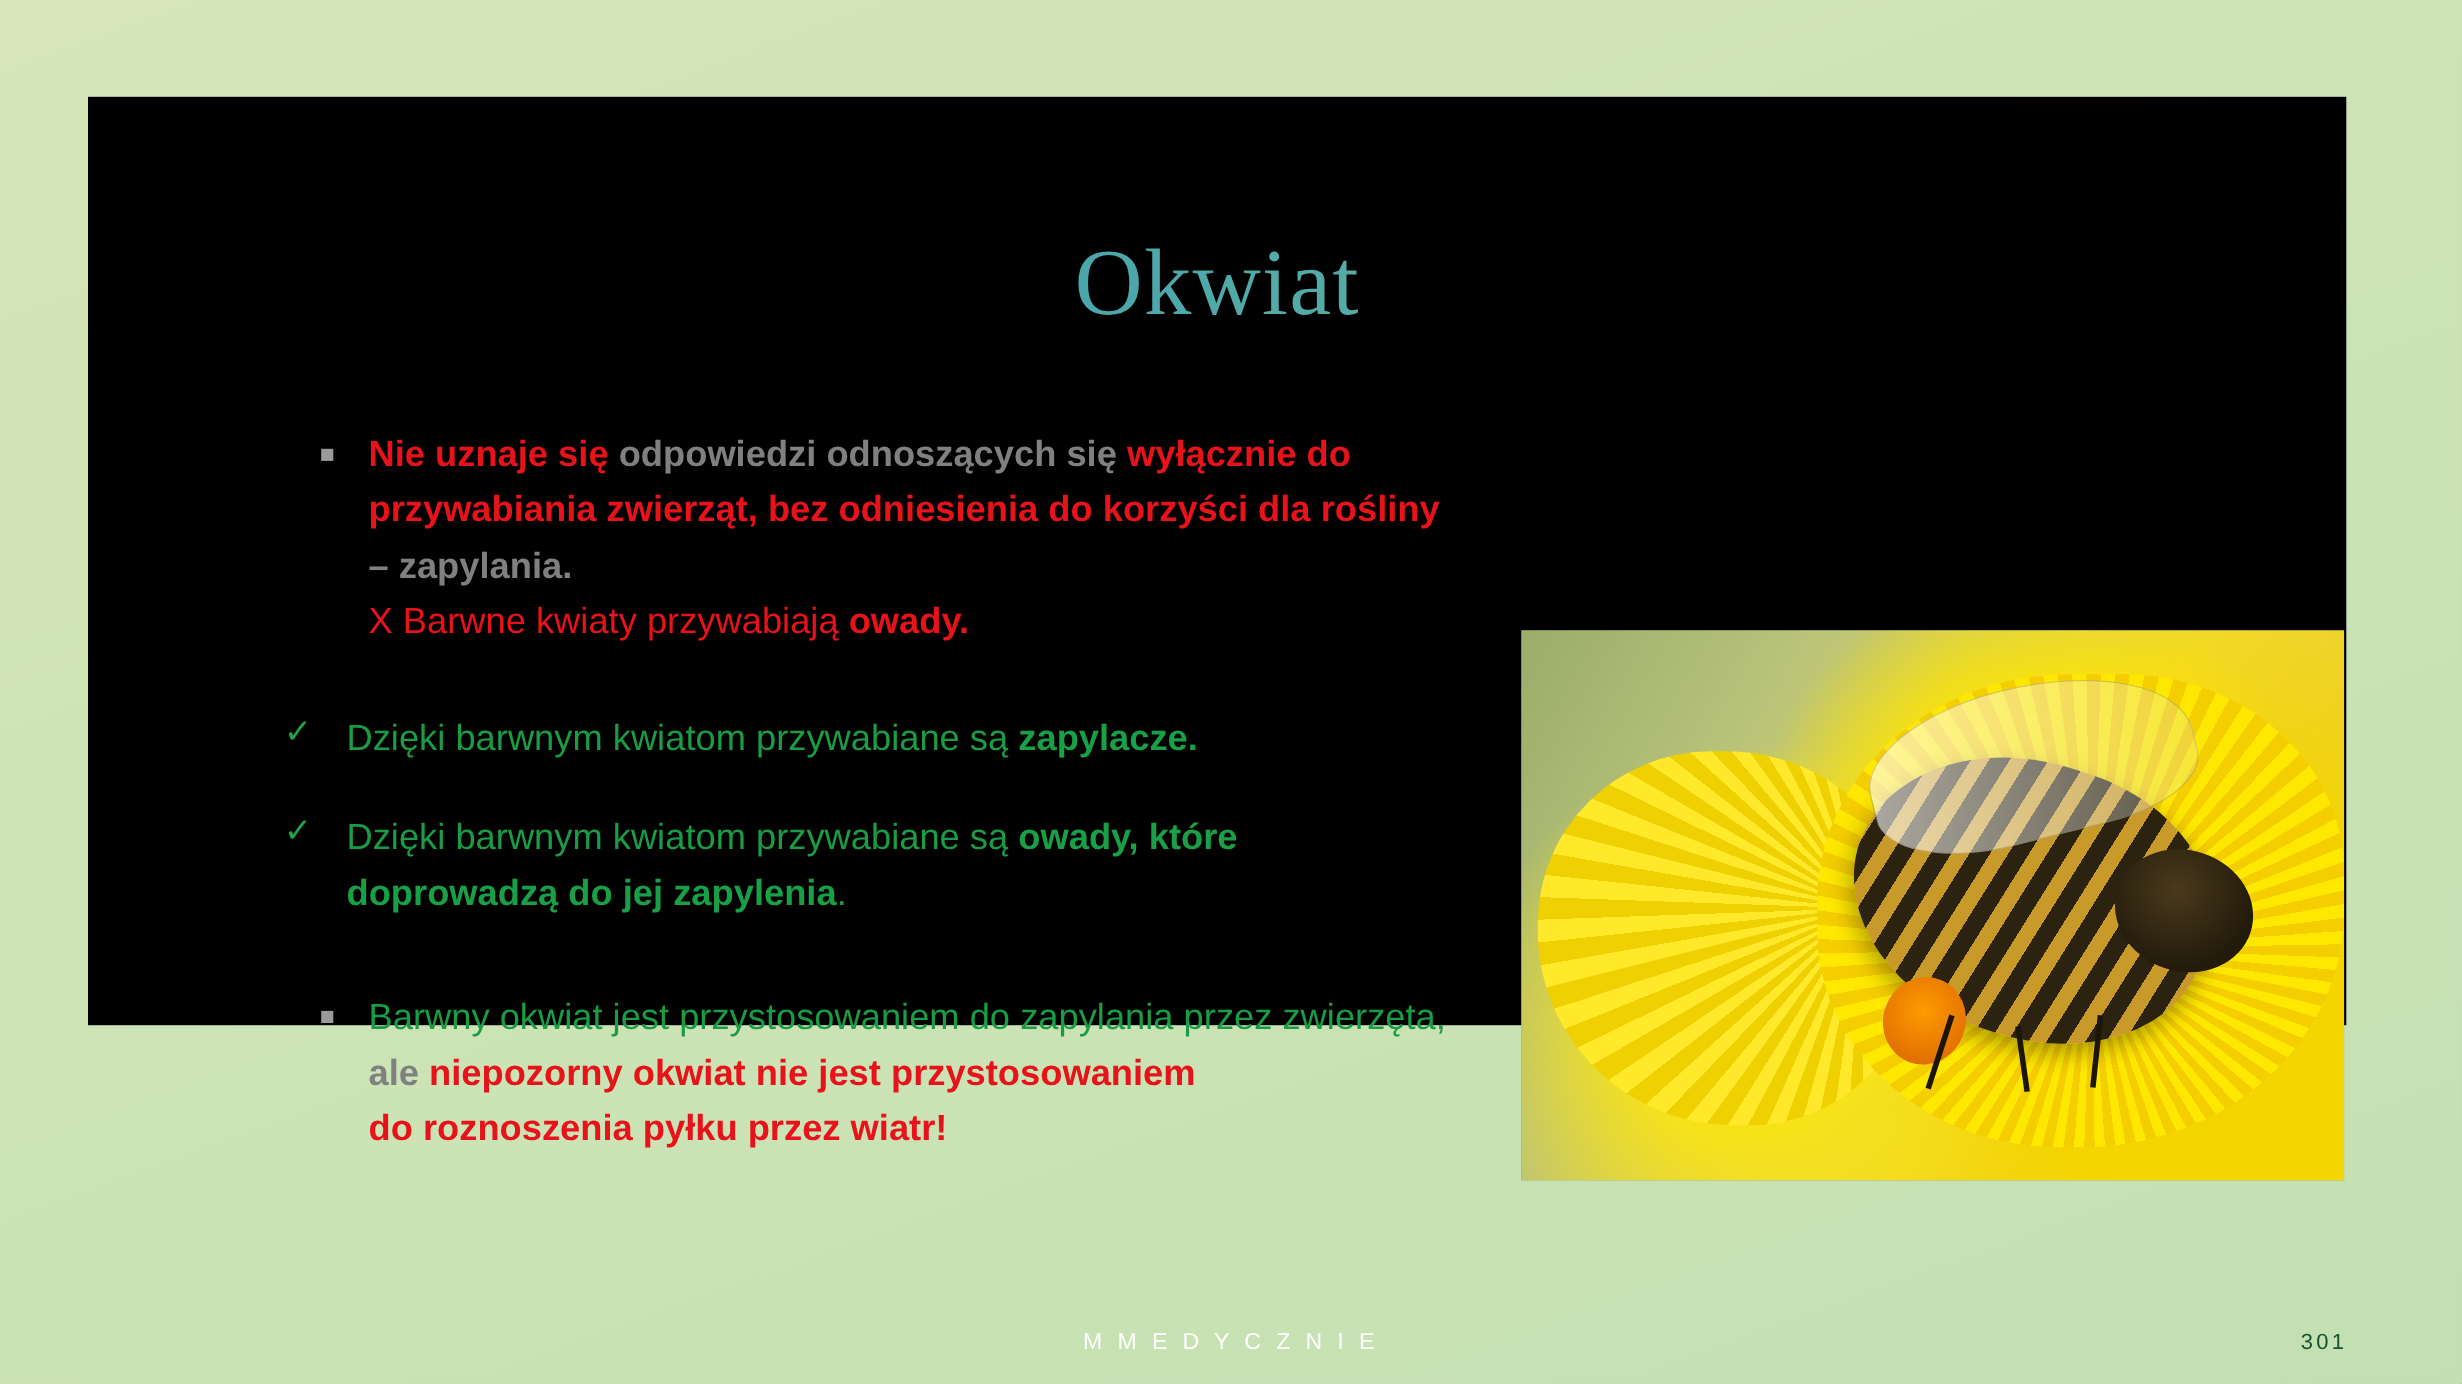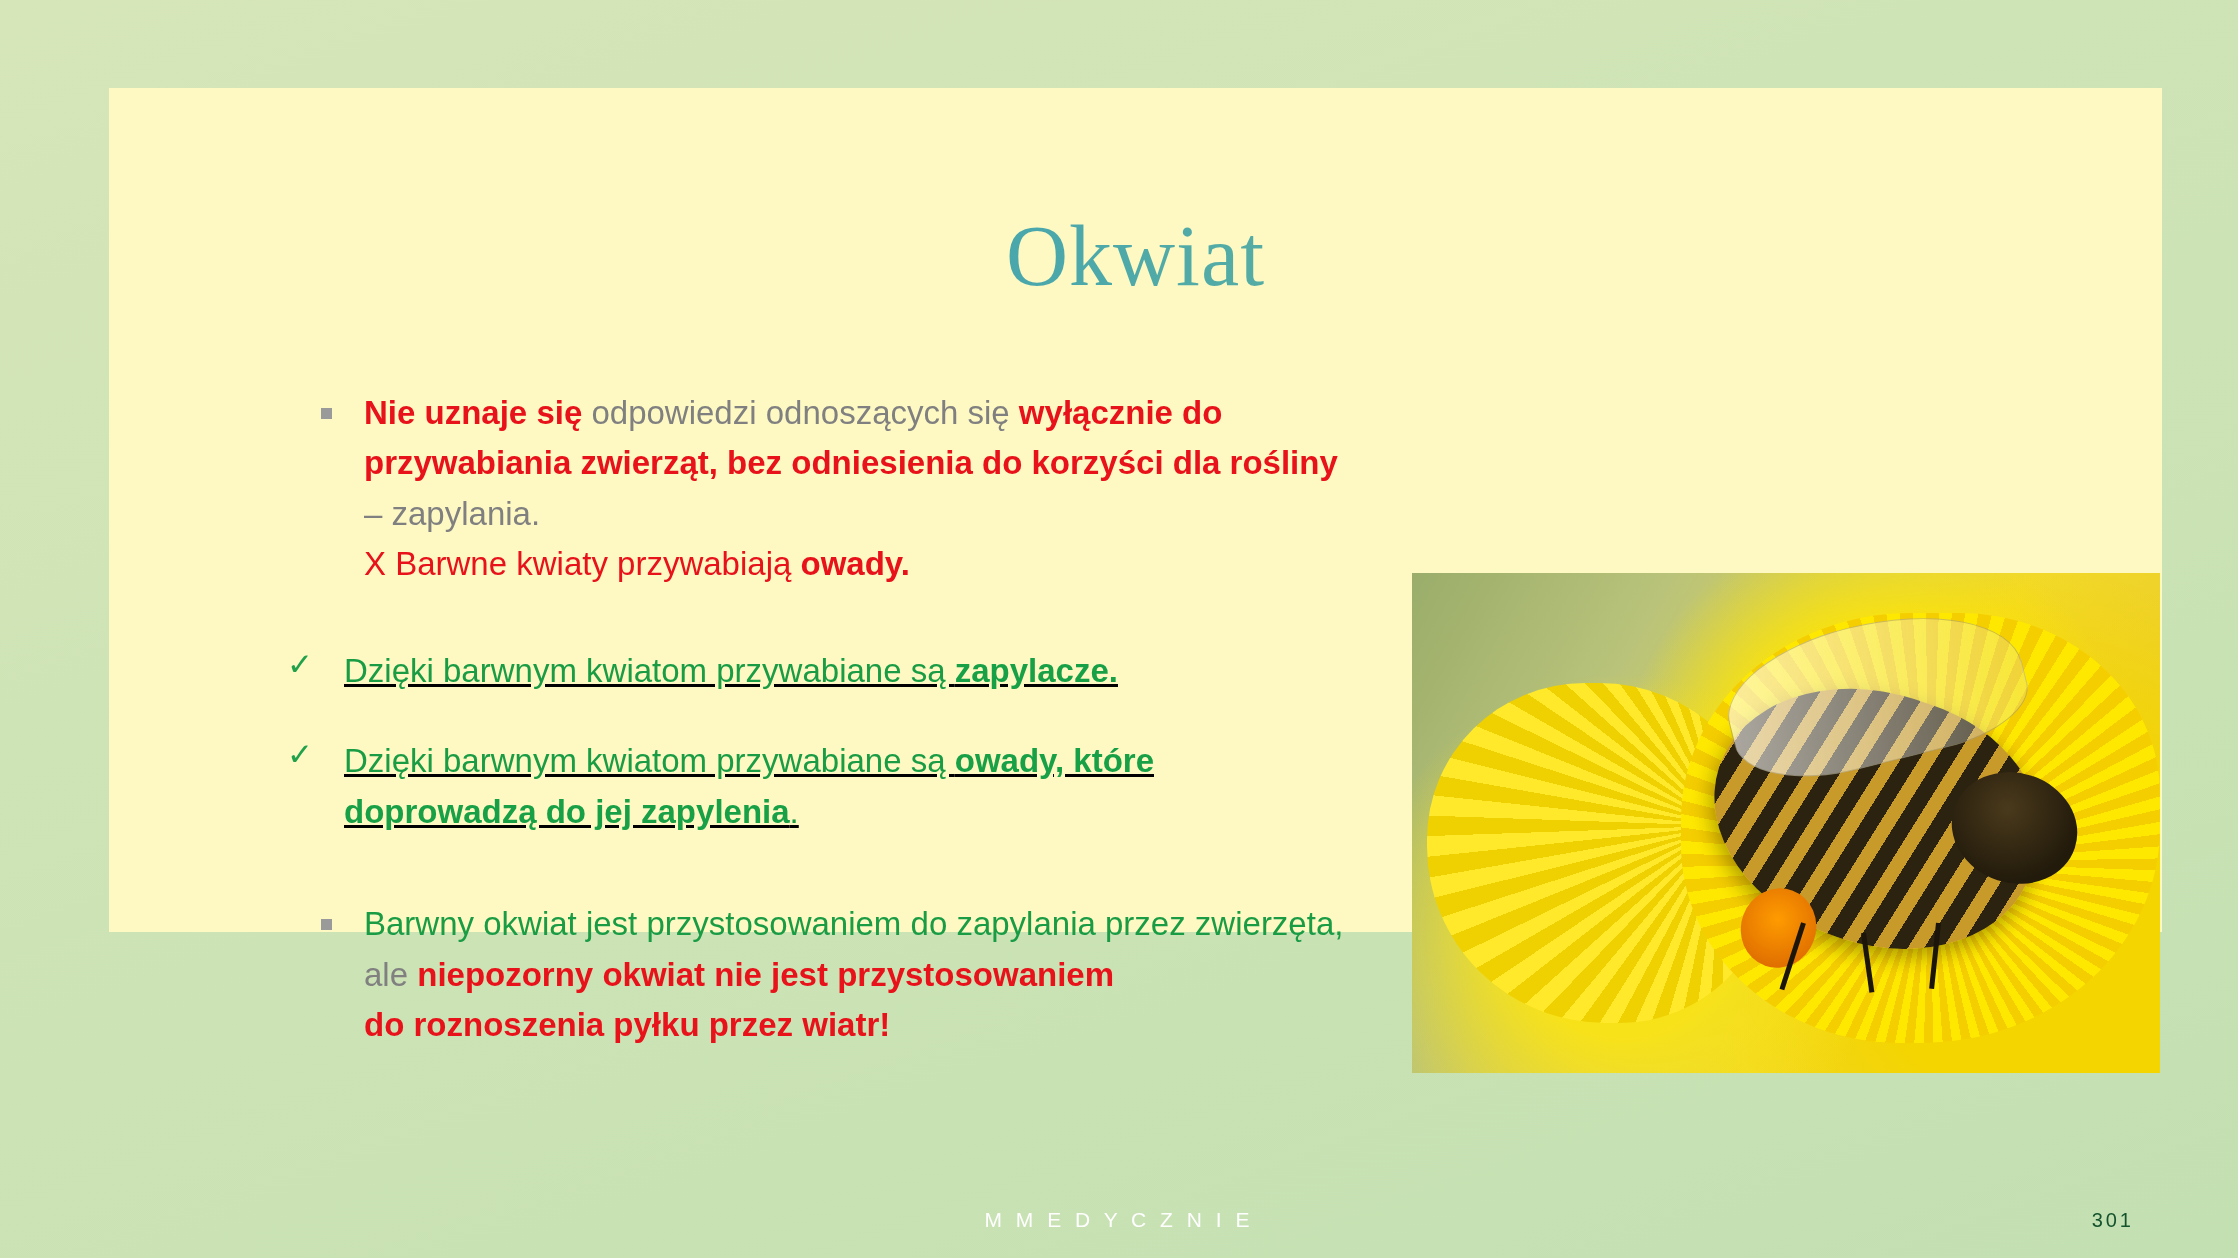--- a/index.html
+++ b/index.html
@@ -8,23 +8,23 @@
     width: 2238px; height: 1258px;
     overflow: hidden;
   }
   body {
     font-family: "Liberation Sans", sans-serif;
     background: linear-gradient(160deg, #d6e6b8 0%, #cfe4b6 35%, #c9e2b4 70%, #c3e0b2 100%);
     position: relative;
   }
   #slide {
     position: absolute;
-    left: 109px; top: 88px;
+    left: 80px; top: 88px;
     width: 2053px; height: 844px;
-    background: #fef9c3;
+    background: #000000;
   }
   #title {
     text-align: center;
     font-family: "Liberation Serif", serif;
     font-size: 86px;
     font-weight: 400;
     color: #4aa3b8;
     background: linear-gradient(90deg, #3f9fb8 0%, #4aa7ab 45%, #7dbf8c 100%);
     -webkit-background-clip: text;
     background-clip: text;
@@ -60,21 +60,21 @@
   }
   .txt {
     font-size: 33px;
     line-height: 1.53;
     margin: 0;
     padding-left: 105px;
   }
   .txt.indent-check { padding-left: 85px; text-decoration: underline; }
   .red { color: #e8121a; font-weight: bold; }
   .red-n { color: #e8121a; }
-  .gray { color: #808080; }
+  .gray { color: #808080; font-weight: bold; }
   .green { color: #1a9c45; }
   .green-b { color: #18a047; font-weight: bold; }
   #blk1 { margin-top: 0; }
   #blk2 { margin-top: 56px; }
   #blk3 { margin-top: 40px; }
   #blk4 { margin-top: 62px; }
   #photo {
     position: absolute;
     left: 1303px; top: 185px;
     width: 748px; height: 500px;

